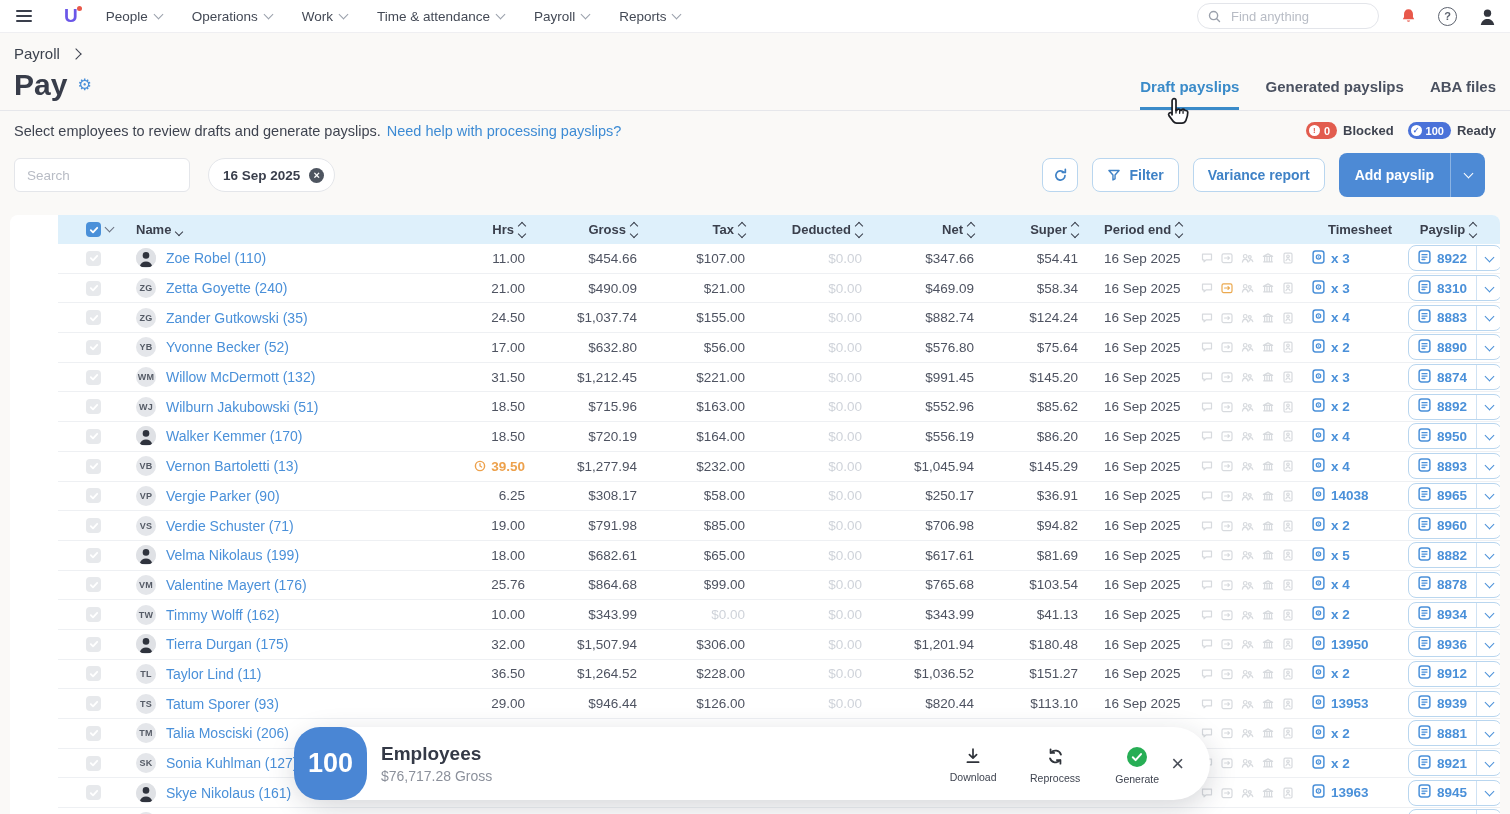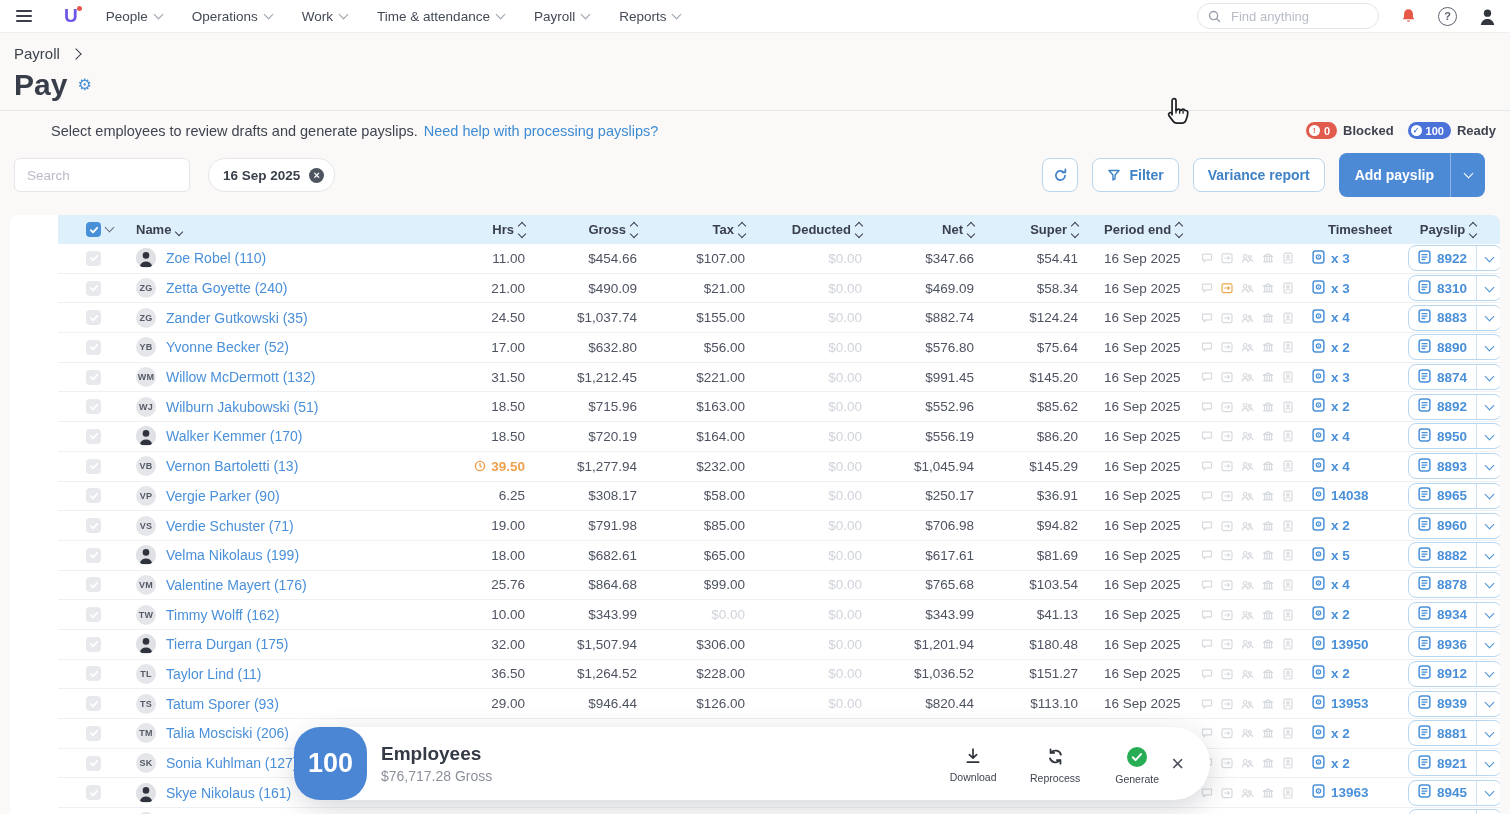--- a/index.html
+++ b/index.html
@@ -26,21 +26,21 @@
   
   .crumb-row{display:flex;align-items:center;gap:12px;padding:12px 0 0 14px;font-size:15px;color:#3c424e;}
   .crumb-chev{width:7px;height:7px;border-top:1.7px solid #3c424e;border-right:1.7px solid #3c424e;transform:rotate(45deg)}
   .title-row{display:flex;align-items:flex-end;padding:0 14px;border-bottom:1px solid #e6e7eb;height:48px;}
   .page-title{font-size:30px;font-weight:700;color:#383d4a;line-height:1;padding-bottom:10px;display:flex;align-items:center;gap:10px;}
   .gear{font-size:16px;color:#4a90d9;font-weight:400;cursor:pointer}
   .tabs{margin-left:auto;display:flex;gap:26px;align-items:flex-end;}
   .tab{font-size:15px;font-weight:700;color:#4a5160;padding-bottom:12px;cursor:pointer;border-bottom:3px solid transparent;}
   .tab.active{color:#3a8bc9;border-bottom-color:#3a8bc9;}
   
-  .sub-row{display:flex;align-items:center;padding:11px 14px 0 14px;font-size:14.5px;margin-left:37px;}
+  .sub-row{display:flex;align-items:center;padding:11px 14px 0 14px;font-size:14.5px;}
   .sub-link{color:#3d8bd4;margin-left:6px;cursor:pointer;}
   .badges{margin-left:auto;display:flex;align-items:center;gap:14px;}
   .badge{display:flex;align-items:center;gap:6px;font-size:13px;font-weight:600;color:#3f4450;}
   .pill{display:flex;align-items:center;gap:4px;height:17px;border-radius:9px;padding:0 7px 0 3px;color:#fff;
     font-size:11px;font-weight:800;}
   .pill-ic{width:11px;height:11px;border-radius:50%;background:#fff;display:flex;align-items:center;
     justify-content:center;font-size:8px;font-weight:800;}
   
   .controls-row{display:flex;align-items:center;padding:14px 25px 18px 14px;gap:18px;}
   .tbl-search{width:150px;height:32px;border:1px solid #e4e6ea;border-radius:6px;background:#fff;padding:0 12px;
@@ -149,20 +149,25 @@
   <div class="crumb-row">
     <span style="cursor:pointer">Payroll</span>
     <span class="crumb-chev"></span>
   </div>
 
   <div class="title-row">
     <div class="page-title">
       <span>Pay</span>
       <span class="gear">⚙</span>
     </div>
+    <div class="tabs" id="tabs">
+        <span class="tab active">Draft payslips</span>
+        <span class="tab">Generated payslips</span>
+        <span class="tab">ABA files</span>
+      </div>
   </div>
 
   <div class="sub-row">
     <span>Select employees to review drafts and generate payslips.</span>
     <span class="sub-link">Need help with processing payslips?</span>
     <div class="badges">
       <span class="badge">
         <span class="pill" style="background:#e25c4e">
           <span class="pill-ic" style="color:#e25c4e">!</span>
           <span>0</span>

